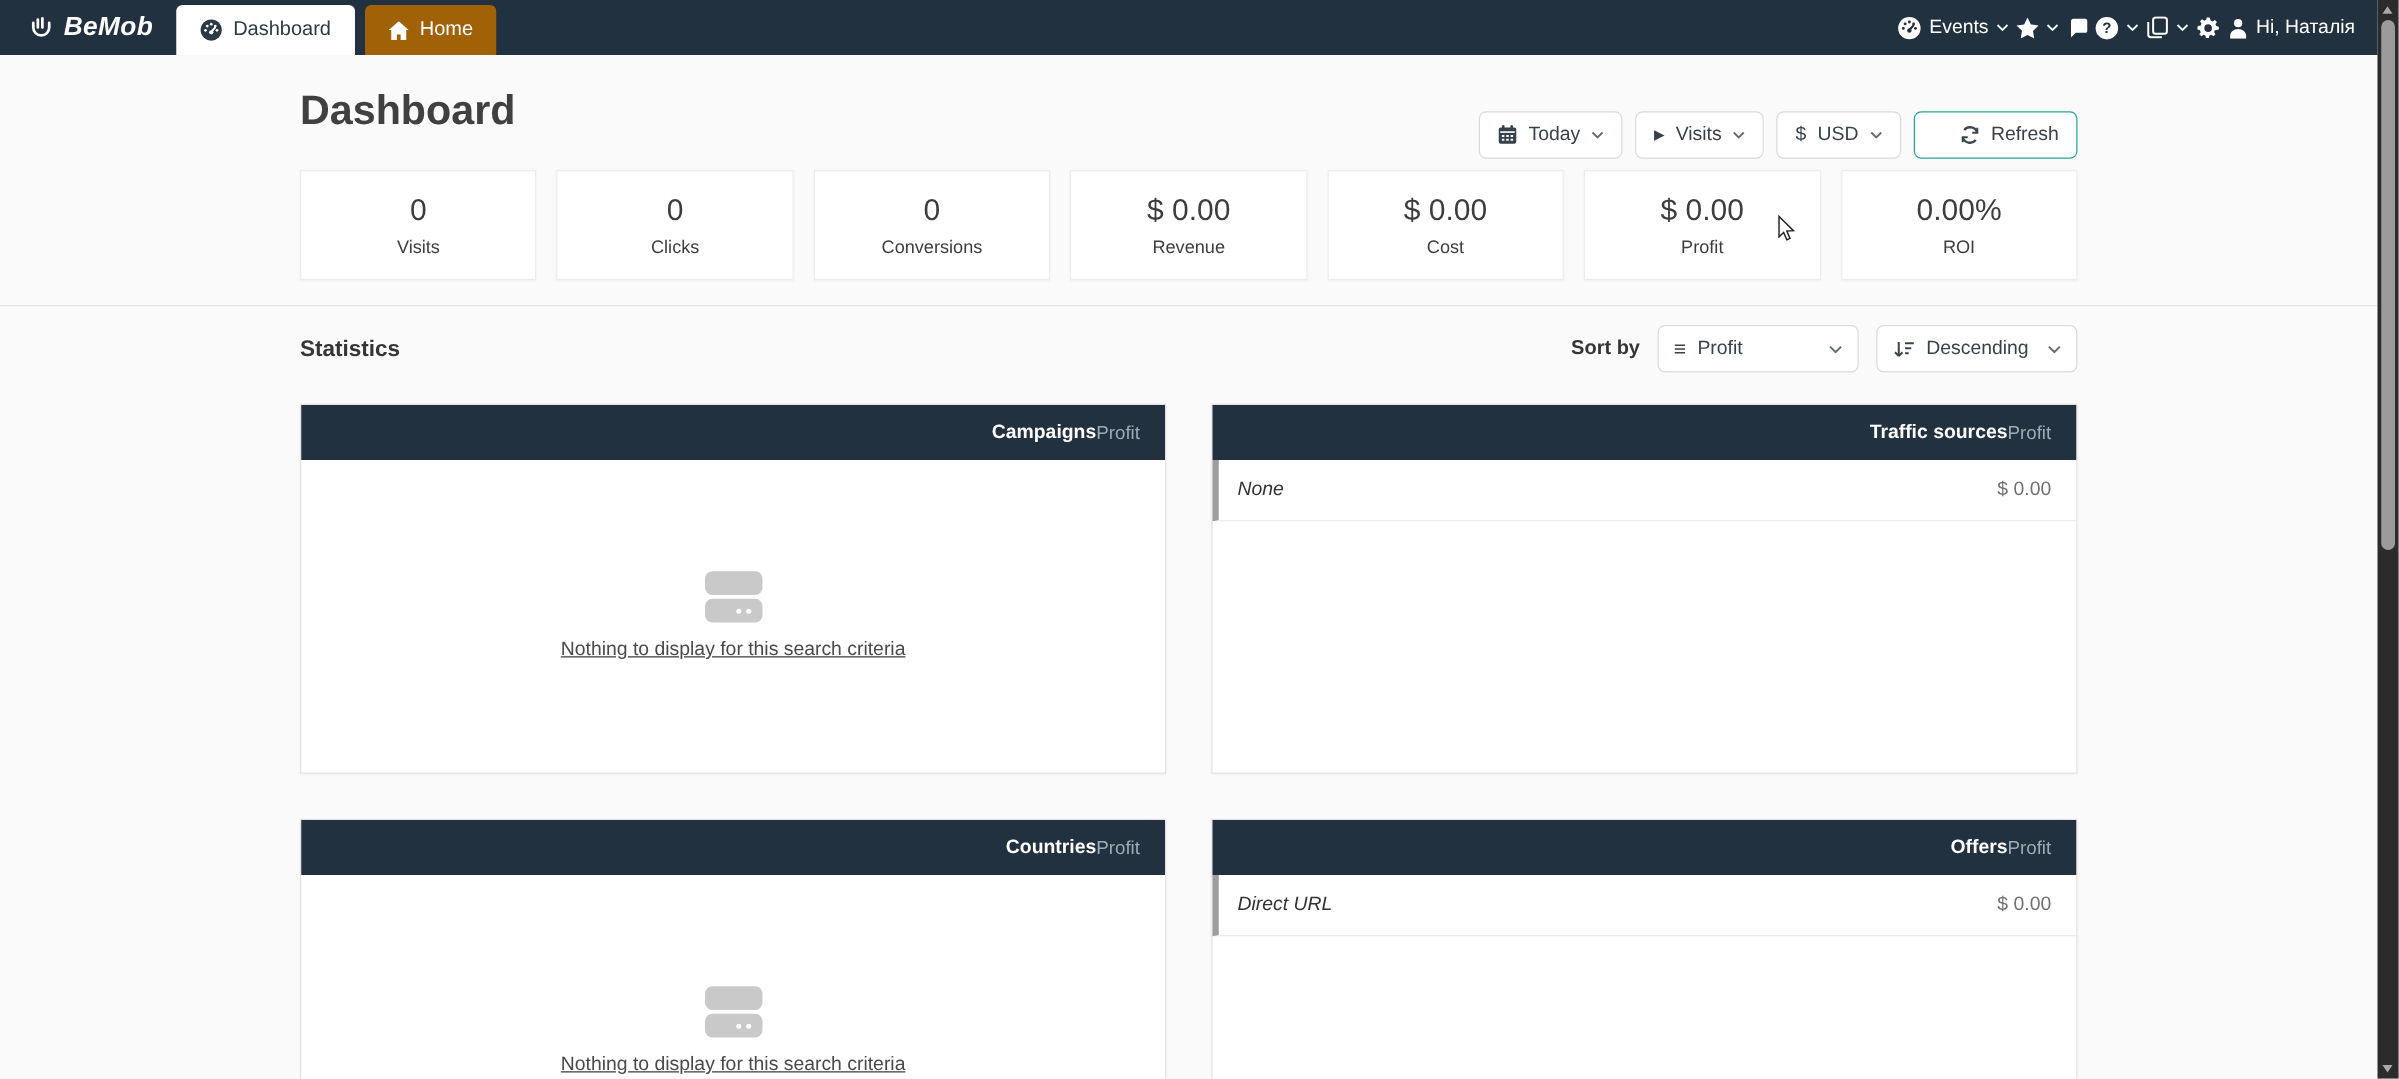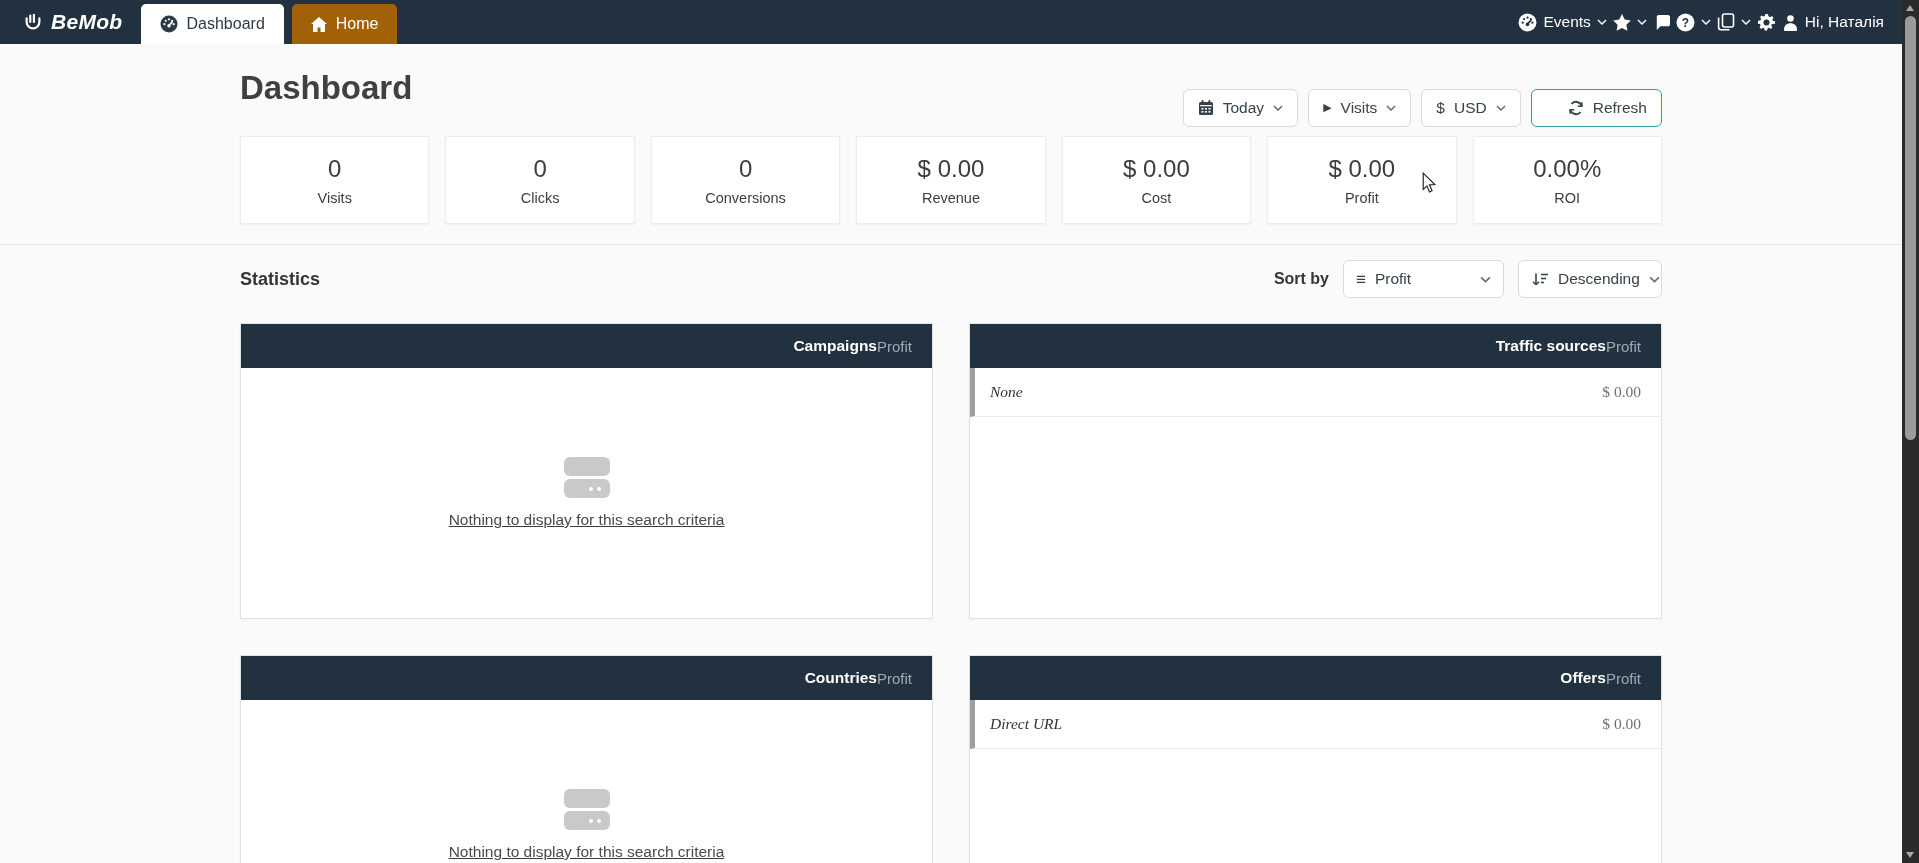--- a/index.html
+++ b/index.html
@@ -49,38 +49,38 @@
   .card-label{ font-size:14.5px; color:#3d3d3d; }
   
   .divider{ margin-top:20px; border-top:1px solid #e4e4e4; width:100%; }
   .stats-row{ margin-top:14px; display:flex; align-items:center; justify-content:space-between; height:40px; }
   .section-title{ font-size:18px; font-weight:700; color:#353535; }
   .sort-controls{ display:flex; align-items:center; gap:14px; }
   .sort-label{ font-size:16px; font-weight:700; color:#353535; }
   .select{ height:38px; background:#fff; border:1px solid #d8dcdf; border-radius:6px;
     display:flex; align-items:center; padding:0 12px; gap:9px; font-size:15.5px; color:#37424a; cursor:pointer; }
   .select .chev{ margin-left:auto; color:#5a656d; }
-  .sel-field{ width:161px; } .sel-dir{ width:144px; }
+  .sel-field{ width:161px; } .sel-dir{ width:161px; }
   .bars-glyph{ font-size:17px; line-height:1; }
   
   .panels{ margin-top:24px; display:grid; grid-template-columns:1fr 1fr; column-gap:36px; row-gap:36px; }
   .panel{ background:#fff; border:1px solid #e2e2e2; box-shadow:0 1px 2px rgba(0,0,0,.04); }
   .panel-header{ height:44px; background:var(--panelhead,#22313f); display:flex; align-items:center;
     justify-content:flex-end; padding:0 20px; }
   .panel-title{ color:#fff; font-size:15.5px; font-weight:700; }
   .panel-metric{ color:#9eaab4; font-size:15px; }
   .panel-body{ height:250px; position:relative; }
   .empty-wrap{ height:100%; display:flex; flex-direction:column; align-items:center; justify-content:center; gap:13px;text-decoration:underline; }
   .empty-icon{ width:46px; display:flex; flex-direction:column; gap:3px; }
   .empty-slab{ height:19px; background:#c9c9c9; border-radius:6px; position:relative; }
   .empty-dot{ position:absolute; top:7.5px; width:4.5px; height:4.5px; border-radius:50%; background:#fff; }
   .dot1{ left:25px; } .dot2{ left:33px; }
   .empty-text{ font-size:15.5px; color:#4a4a4a; }
   .list-row{ height:49px; display:flex; align-items:center; justify-content:space-between;
-    padding:0 20px 0 15px; border-bottom:1px solid #ececec; border-left:5px solid var(--accentbar,#9e9e9e); cursor:pointer;font-family:Liberation Serif, serif; }
+    padding:0 20px 0 15px; border-bottom:1px solid #ececec; border-left:5px solid var(--accentbar,#9e9e9e); cursor:pointer; }
   .row-name{ font-style:italic; font-size:15.5px; color:#333; }
   .row-value{ font-size:15.5px; color:#6f6f6f; }
   
   .cursor{ position:absolute; left:1420px; top:172px; pointer-events:none; }
   svg{ display:block; }
 </style>
 </head>
 <body>
 
 <div class="topbar">

